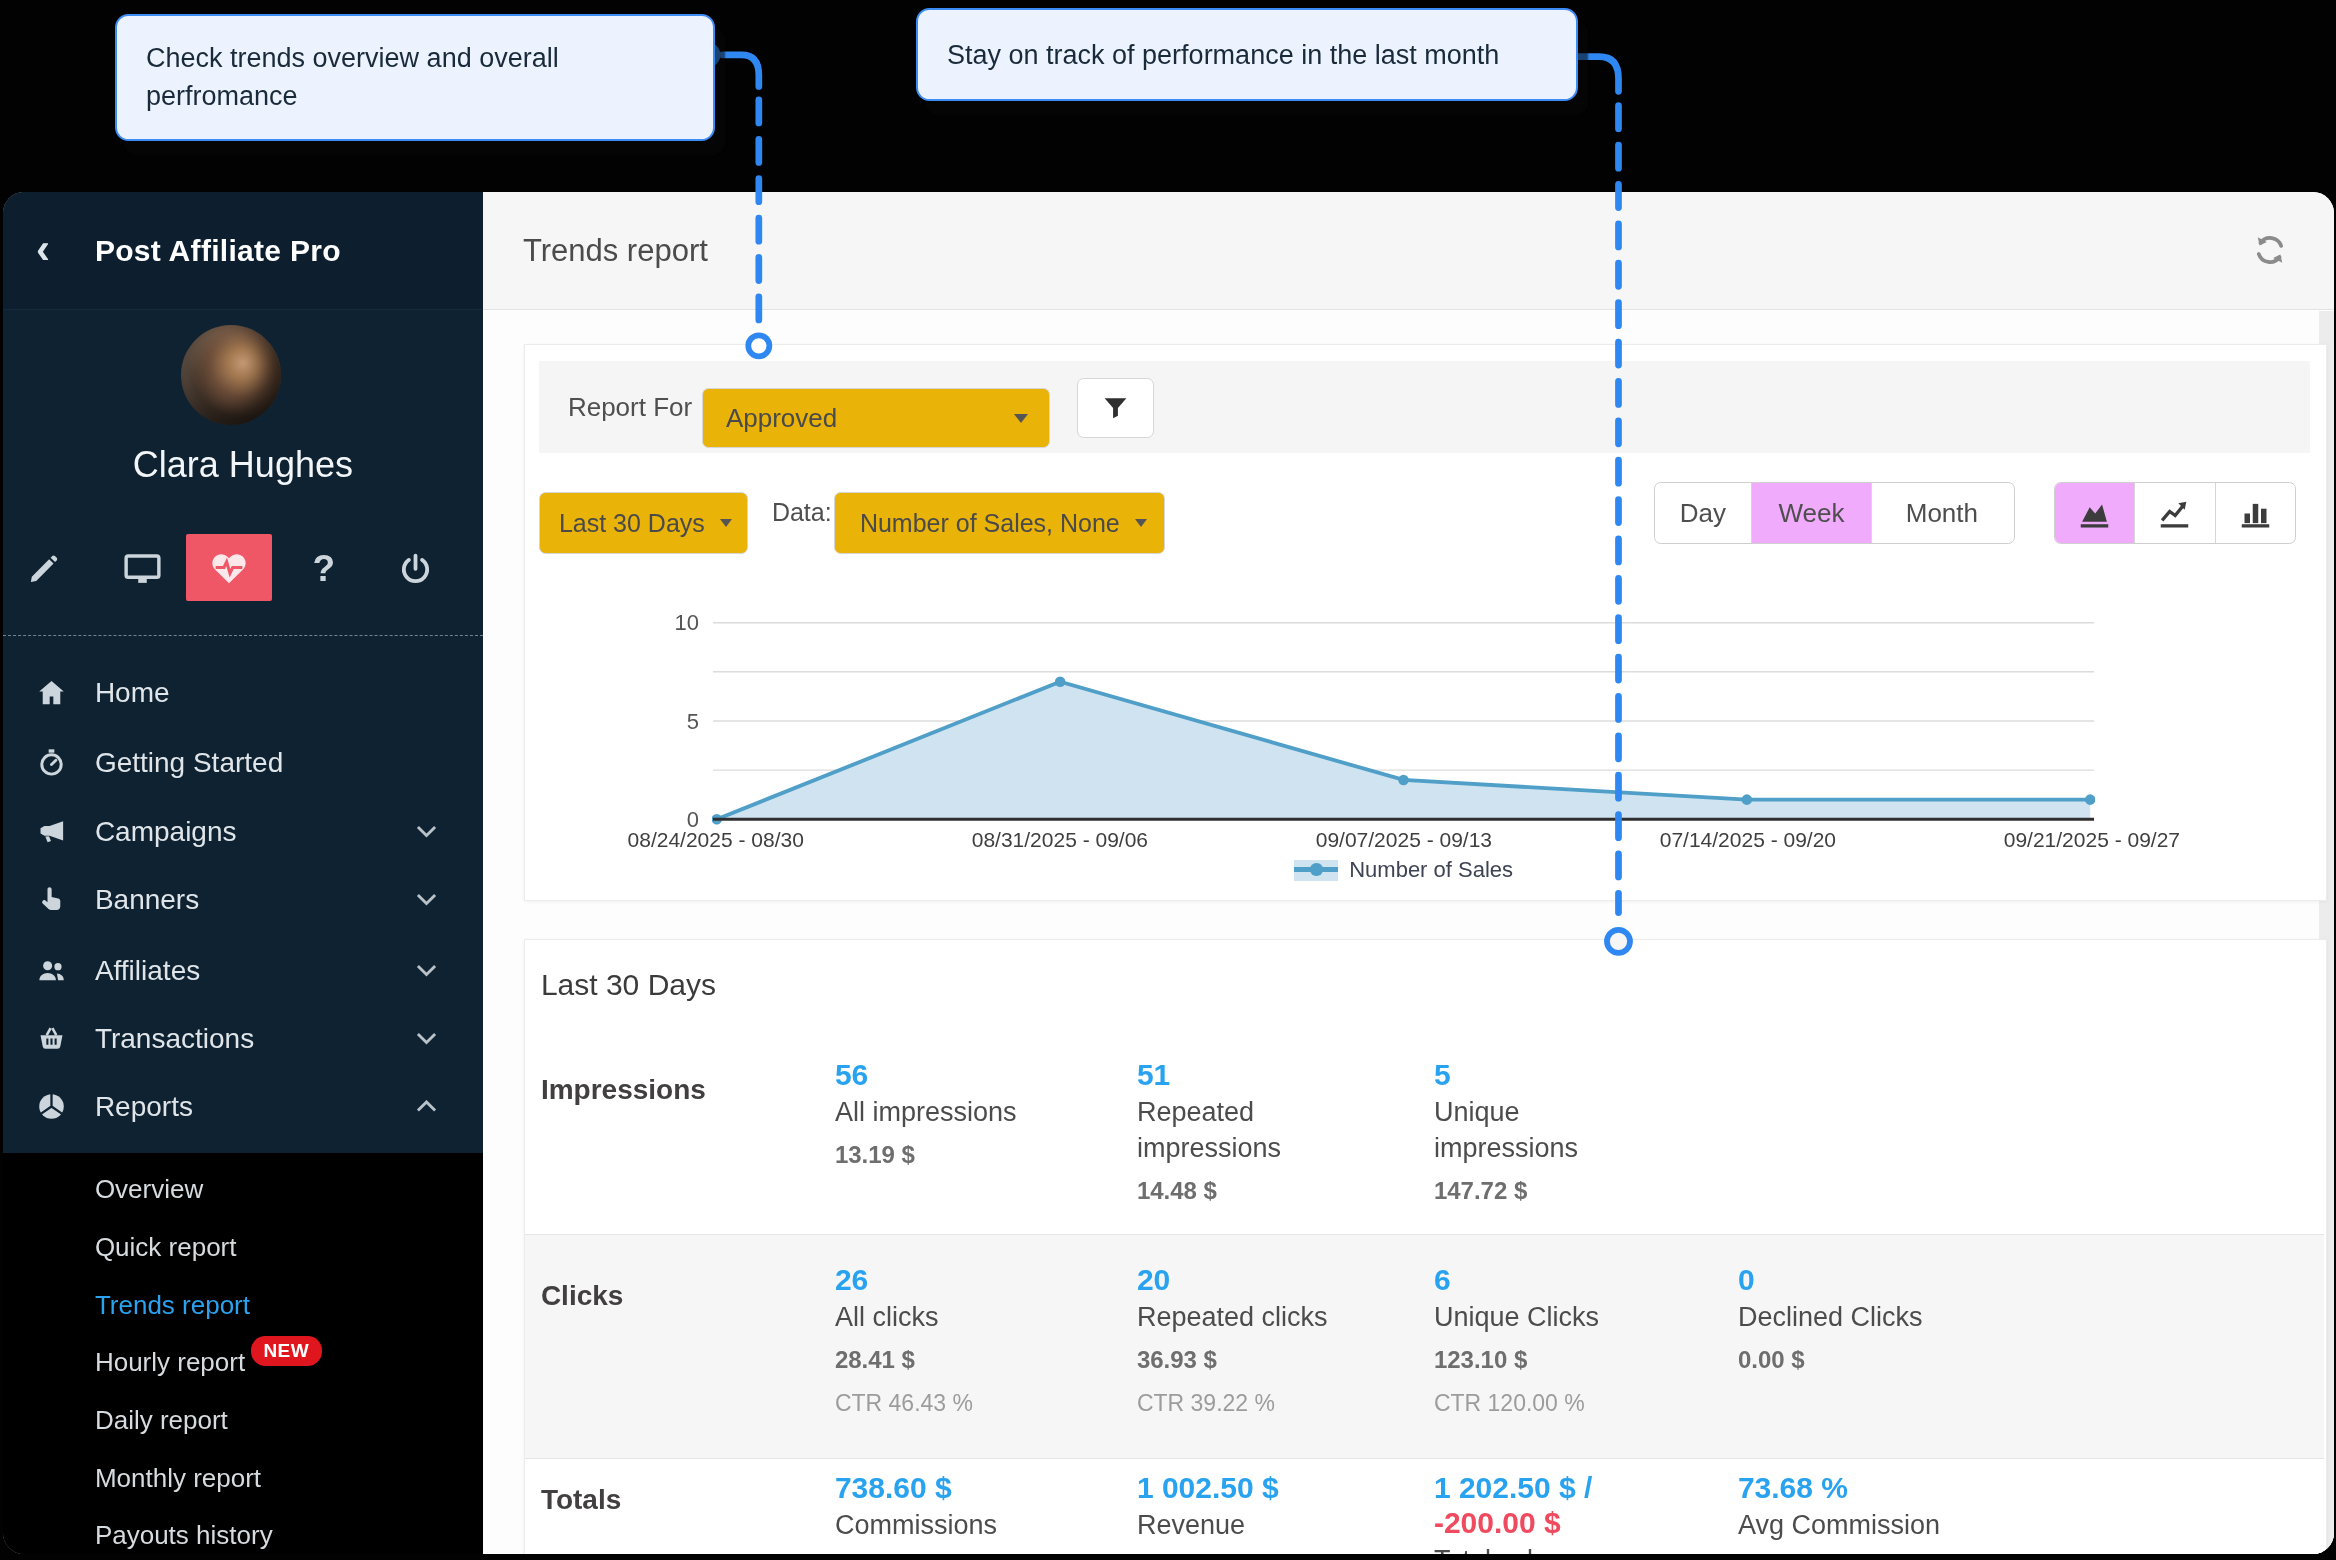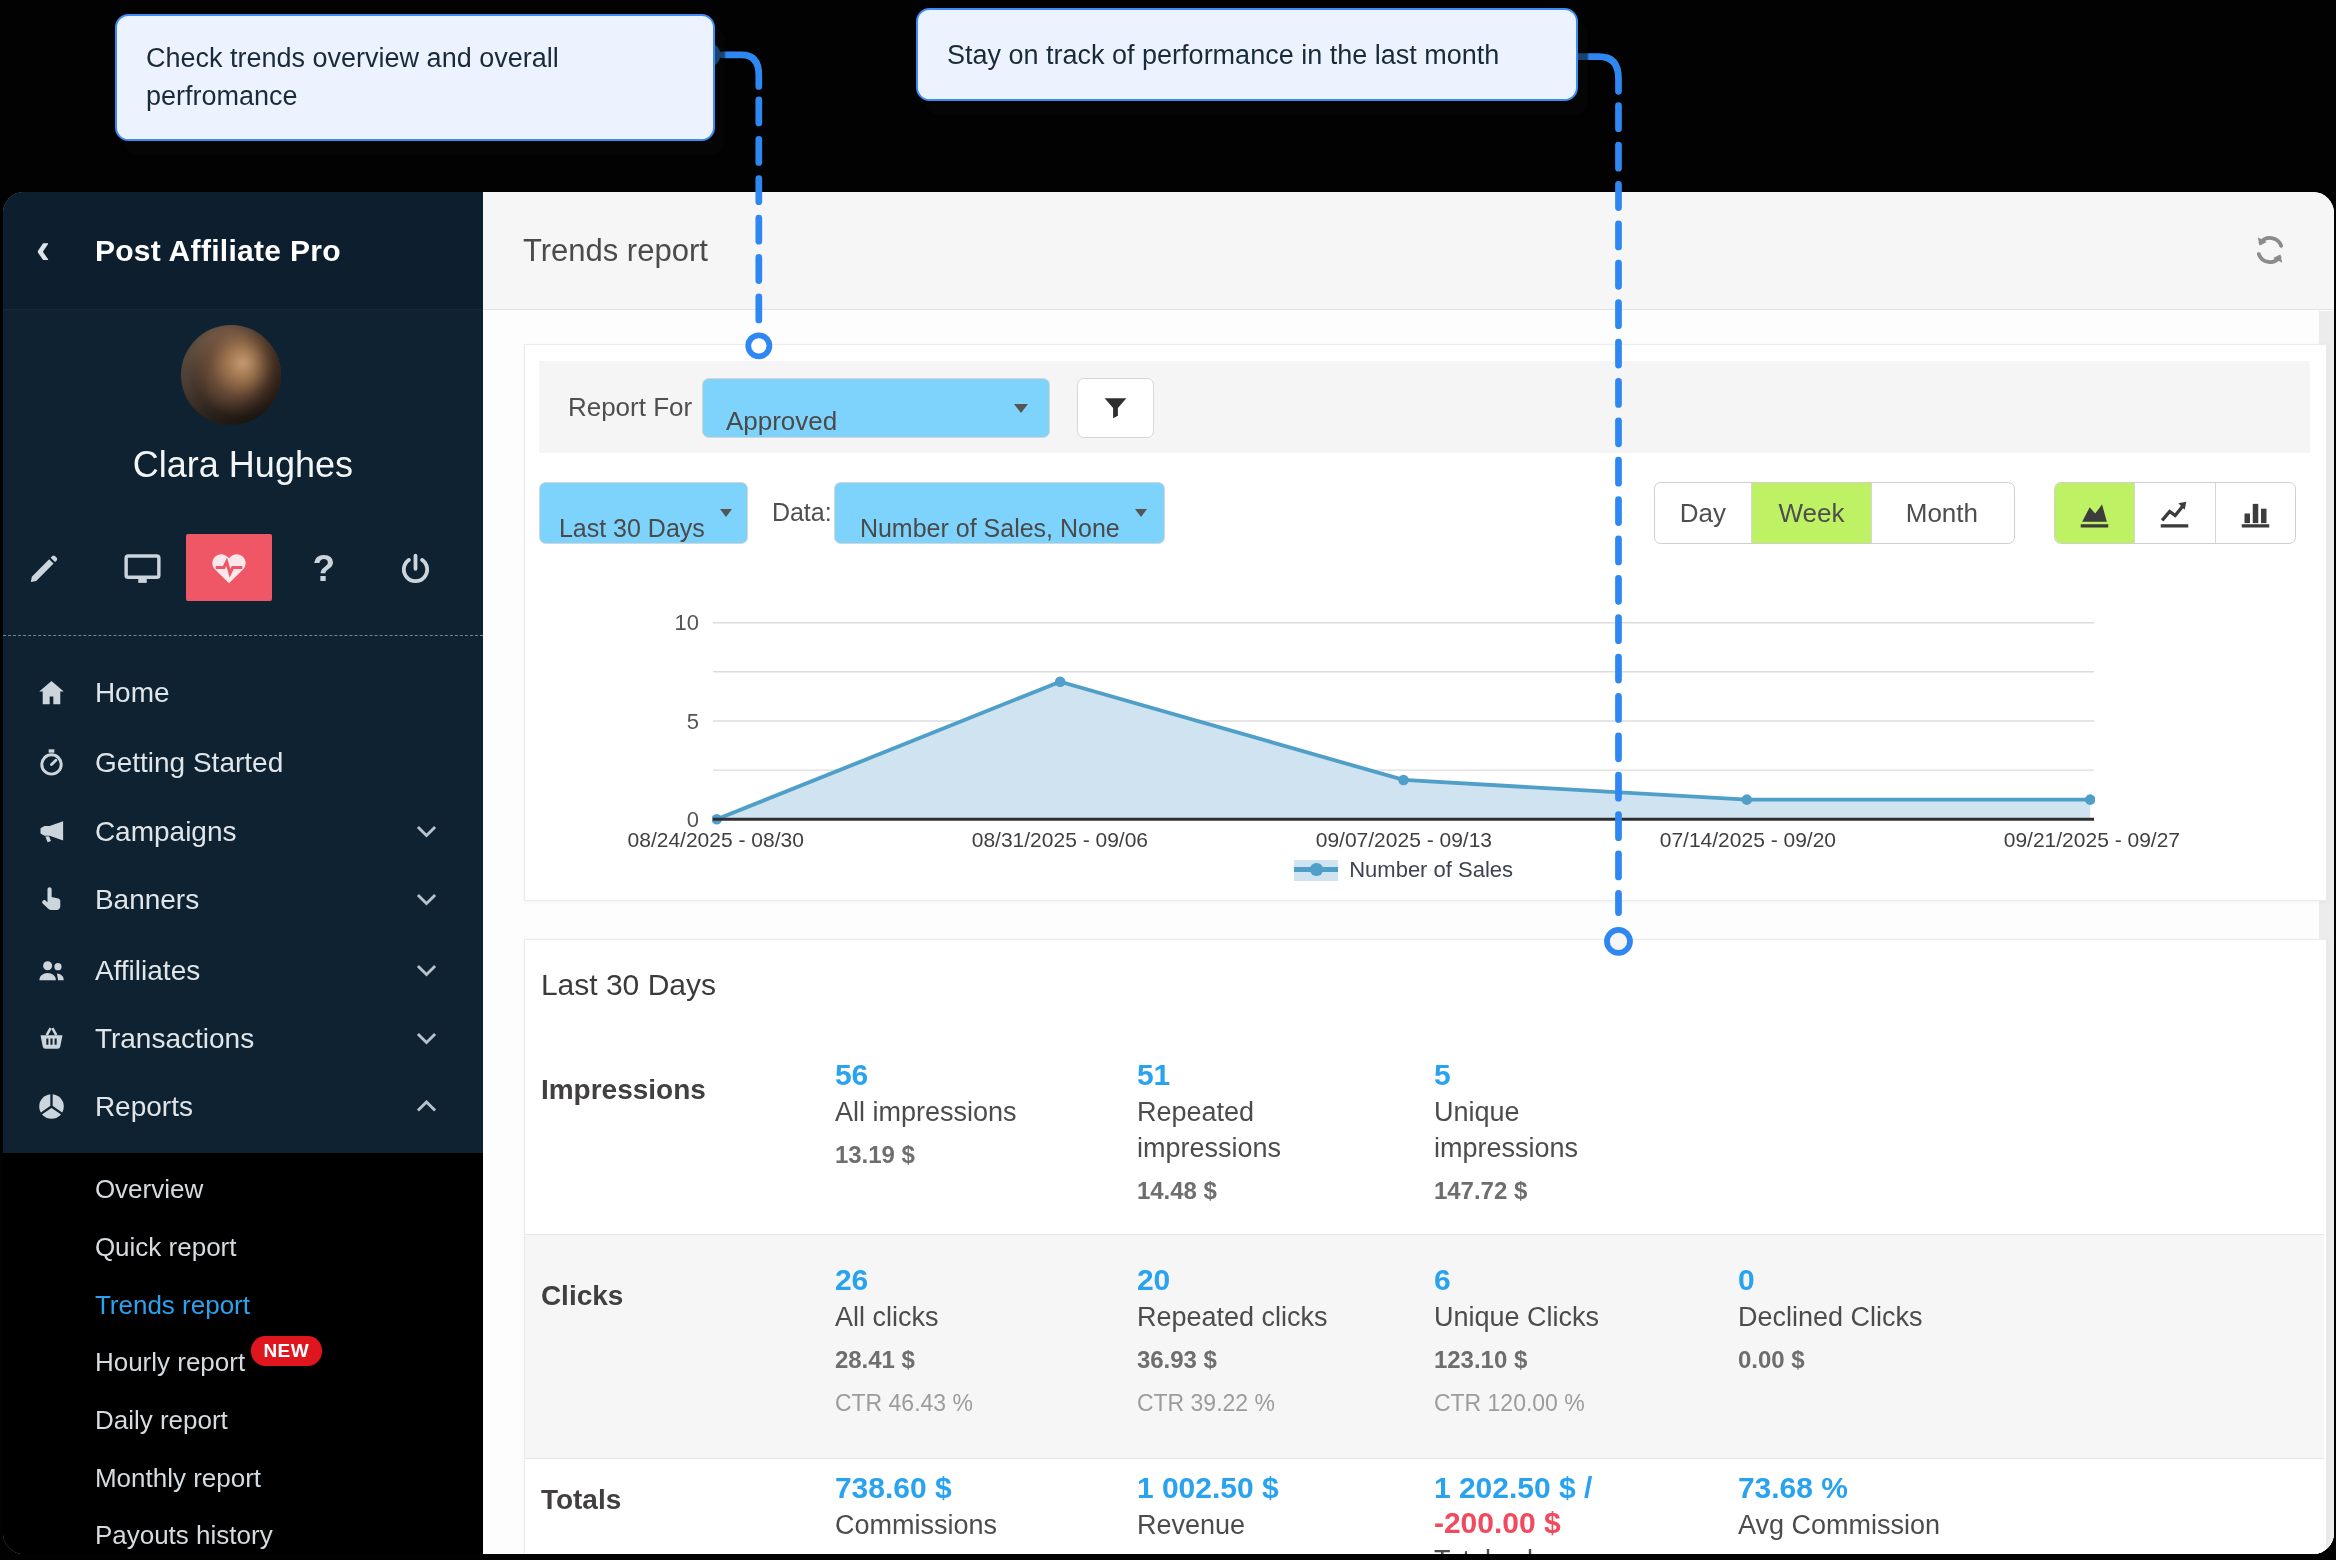--- a/index.html
+++ b/index.html
@@ -54,41 +54,41 @@
   #refresh-btn{position:absolute;right:44px;top:38px;width:40px;height:40px;cursor:pointer;}
   
   #content{position:absolute;left:480px;top:119px;right:0;bottom:0;background:#fdfdfd;}
   #scroll-track{position:absolute;right:0;top:119px;width:15.4px;height:1243px;background:#ececec;}
   .panel{position:absolute;background:#ffffff;border:1px solid #ececec;box-shadow:0 1px 3.8px rgba(0,0,0,.05);}
   #panel-chart{left:521px;top:152px;width:1801px;height:555px;}
   #panel-stats{left:521px;top:747px;width:1801px;height:672px;}
   
   #reportfor-band{position:absolute;left:536px;top:169px;width:1771px;height:92px;background:#f5f5f6;}
   #reportfor-label{position:absolute;left:565px;top:169px;height:92px;display:flex;align-items:center;font-size:26px;color:#4f4f4f;}
-  .sel{position:absolute;background:#7dd3fc;border:1.9px solid #d6d6d6;border-radius:6.7px;display:flex;align-items:flex-end;cursor:pointer;}
+  .sel{position:absolute;background:#eab308;border:1.9px solid #d6d6d6;border-radius:6.7px;display:flex;align-items:center;cursor:pointer;margin-top:10px;}
   .sel .sel-text{font-size:26px;color:#4a4a4a;}
   .caret{width:0;height:0;border-left:7.7px solid transparent;border-right:7.7px solid transparent;border-top:9.6px solid #555;position:absolute;}
   #sel-reportfor{left:699px;top:186px;width:346px;height:58px;}
   #sel-reportfor .sel-text{margin-left:23px;}
   #sel-reportfor .caret{right:21px;top:25px;}
   #filter-btn{position:absolute;left:1074px;top:186px;width:75px;height:58px;background:#fff;border:1.9px solid #d6d6d6;border-radius:6.7px;
     display:flex;align-items:center;justify-content:center;cursor:pointer;}
   #sel-range{left:536px;top:290px;width:207px;height:60px;}
   #sel-range .sel-text{margin-left:19px;font-size:25px;}
   #sel-range .caret{right:15.4px;top:26px;border-left-width:6.7px;border-right-width:6.7px;border-top-width:8.6px;}
   #data-label{position:absolute;left:769px;top:290px;height:60px;display:flex;align-items:center;font-size:25px;color:#4f4f4f;}
   #sel-data{left:831px;top:290px;width:329px;height:60px;}
   #sel-data .sel-text{margin-left:25px;font-size:25px;}
   #sel-data .caret{right:17.3px;top:26px;border-left-width:6.7px;border-right-width:6.7px;border-top-width:8.6px;}
   
   .seg-group{position:absolute;top:290px;height:60px;display:flex;border:1.9px solid #cfcfcf;border-radius:6.7px;overflow:hidden;background:#fff;}
   #seg-period{left:1651px;width:359px;}
   .seg{display:flex;align-items:center;justify-content:center;font-size:26px;color:#4e4e4e;cursor:pointer;border-right:1.9px solid #d6d6d6;}
   .seg:last-child{border-right:none;}
-  .seg.selected{background:#bef264;}
+  .seg.selected{background:#f0abfc;}
   #seg-charttype{left:2051px;width:240px;}
   #seg-charttype .seg{width:80px;}
   
   #chart-wrap{position:absolute;left:709px;top:423px;width:1383px;height:211px;}
   #y-labels{position:absolute;left:629px;top:423px;width:67px;height:211px;}
   .ytick{position:absolute;right:0;width:67px;text-align:right;font-size:22px;color:#555;height:27px;line-height:27px;}
   #x-labels{position:absolute;left:709px;top:636px;width:1383px;height:29px;}
   .xtick{position:absolute;transform:translateX(-50%);font-size:21px;color:#3f3f3f;white-space:nowrap;}
   #legend{position:absolute;left:709px;top:665px;width:1383px;display:flex;align-items:center;justify-content:center;}
   #legend-swatch{position:relative;width:44px;height:21px;background:#cfe3f0;}

